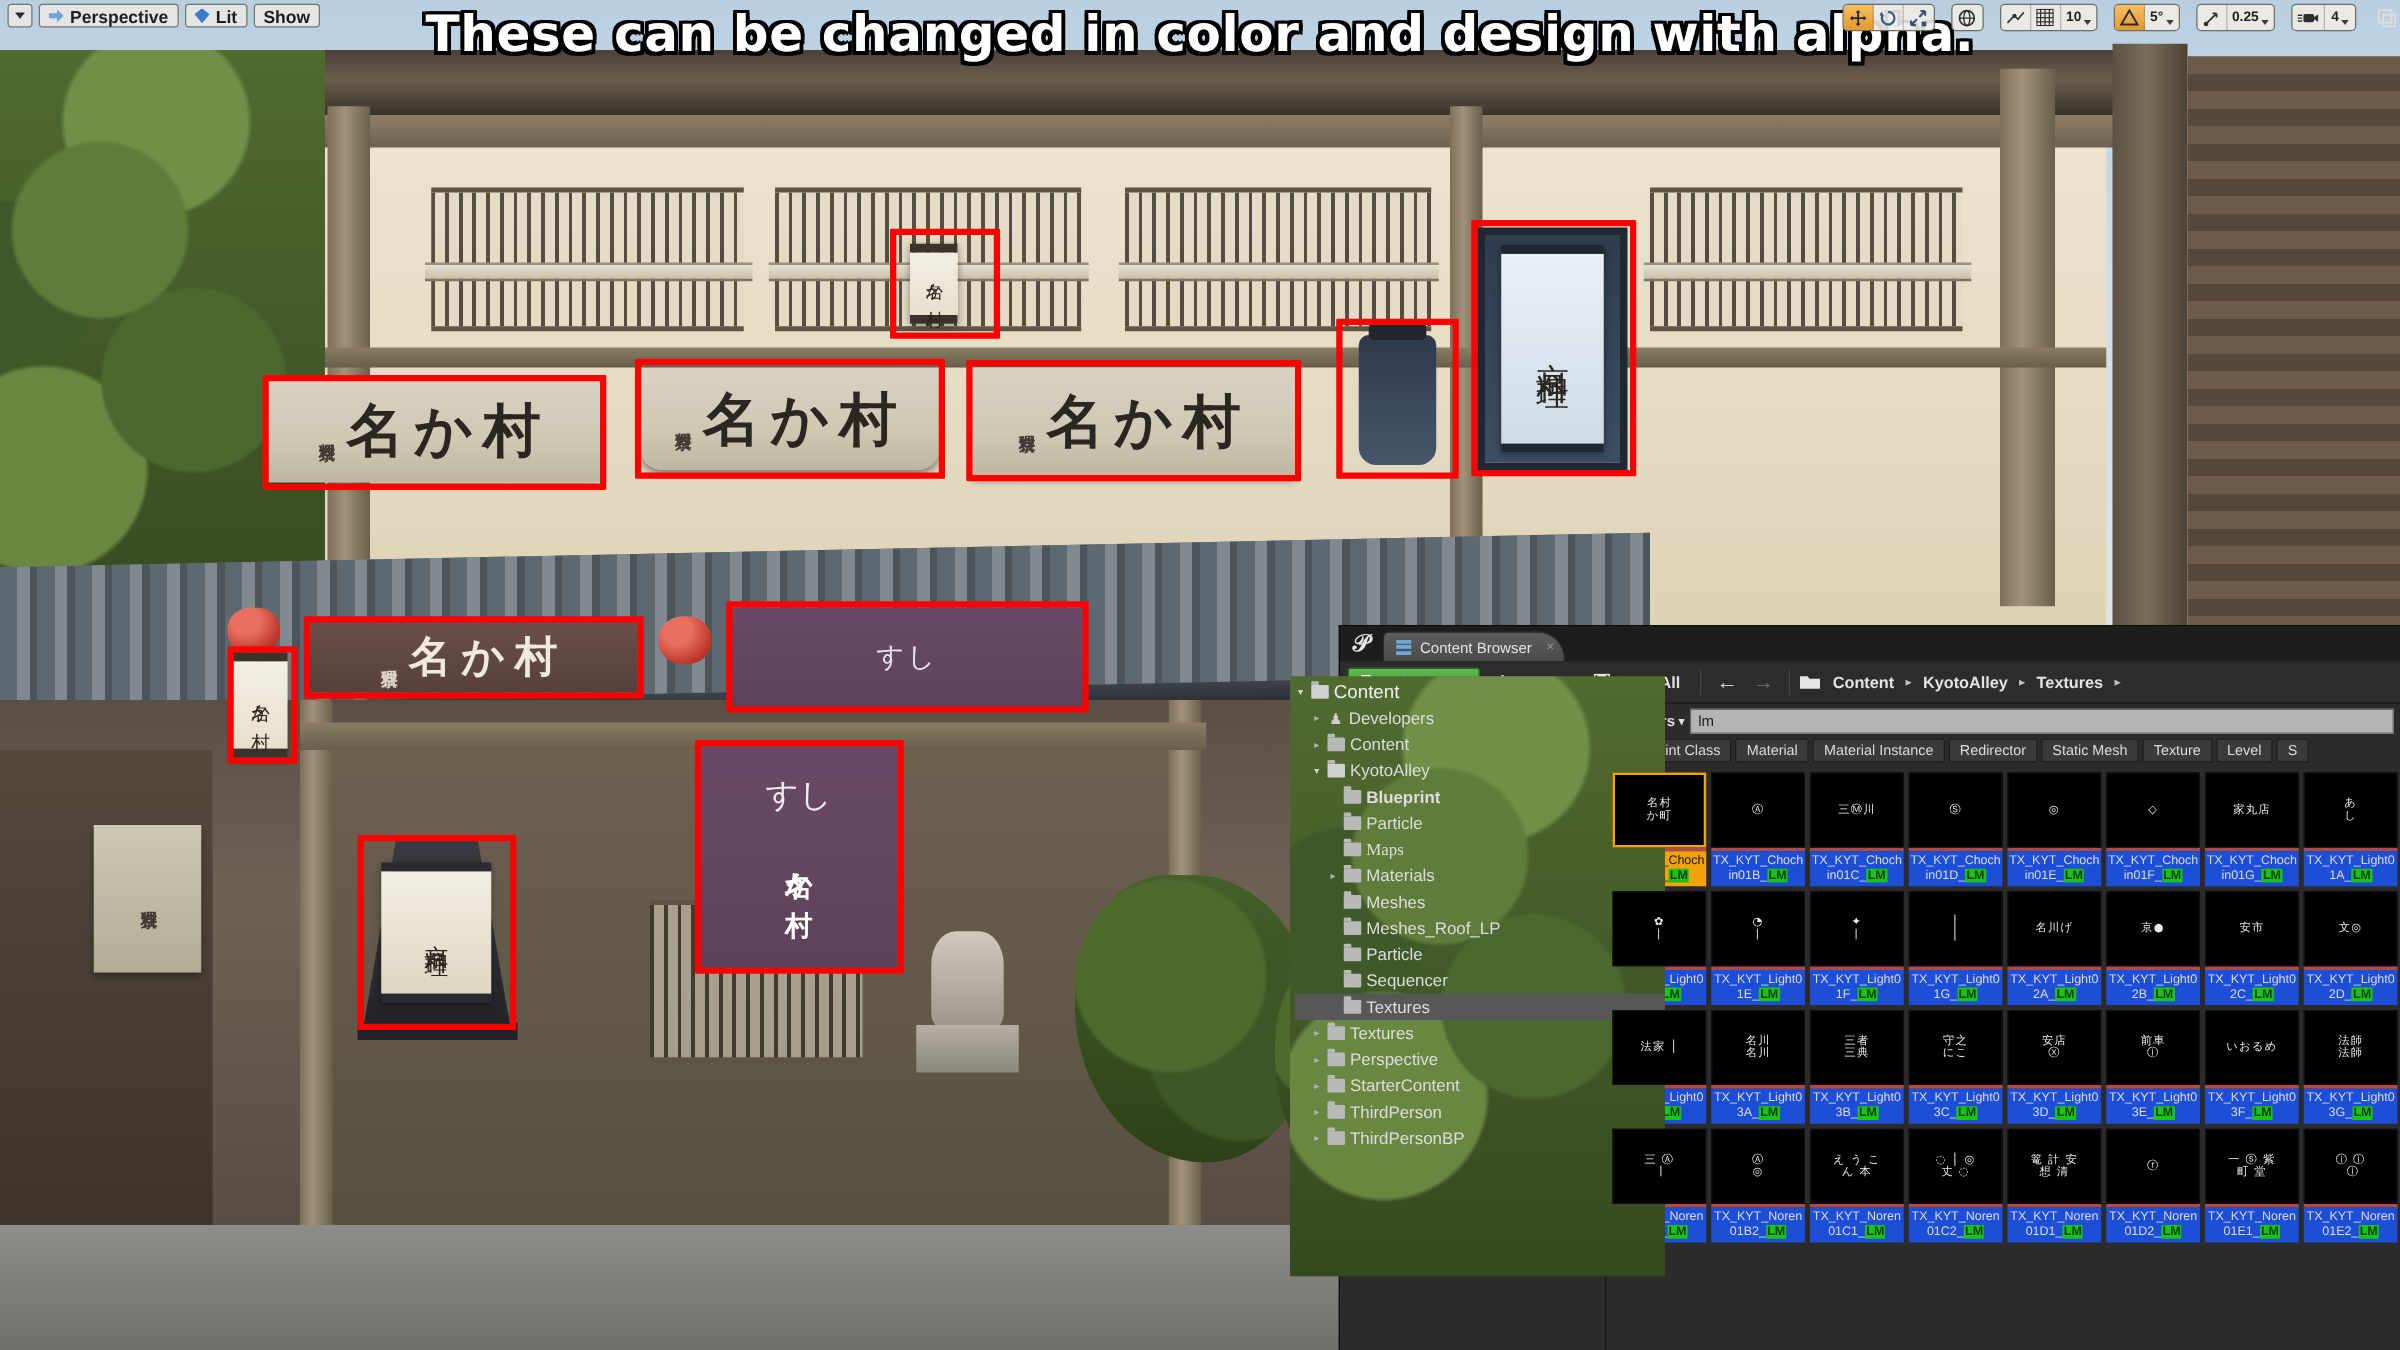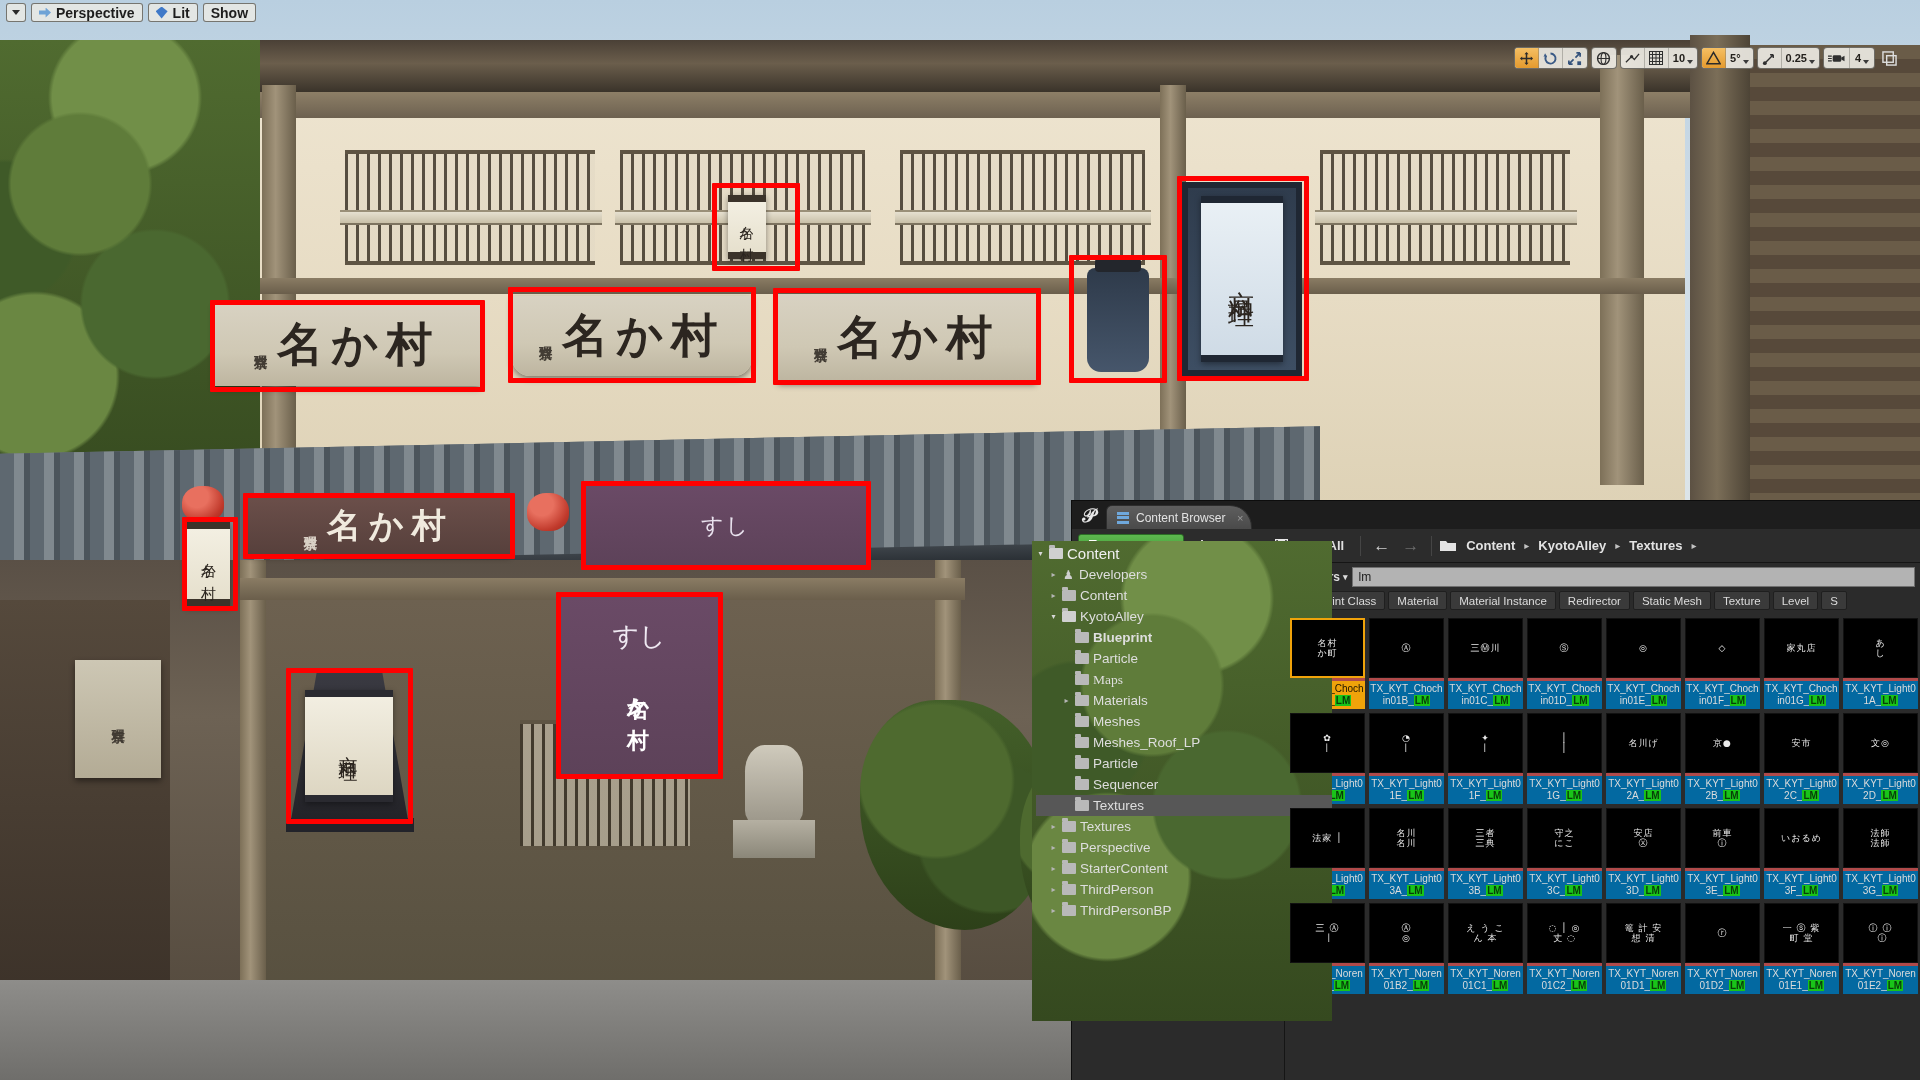--- a/index.html
+++ b/index.html
@@ -169,21 +169,21 @@
   .vp-btn.icononly { padding:0 5px; }
   .tri-down {
     width:0;height:0;border-left:4px solid transparent;border-right:4px solid transparent;
     border-top:5px solid #2a2a2a;
   }
   .ico-cam { width:12px;height:10px;background:#6fa3d6;clip-path:polygon(0 30%,55% 30%,55% 0,100% 50%,55% 100%,55% 70%,0 70%); }
   .ico-bulb { width:12px;height:12px;background:#3f79c8;clip-path:polygon(50% 0,100% 40%,50% 100%,0 40%); }
 
   
   .vp-tb-right {
-    position:absolute; right:20px; top:3px; display:flex; align-items:center; gap:3px;margin-top:44px;
+    position:absolute; right:0; top:3px; display:flex; align-items:center; gap:13px;
   }
   .tb-group {
     display:flex; align-items:center;
     background: rgba(238,236,230,.9);
     border:1px solid rgba(90,88,82,.85);
     border-radius:4px; overflow:hidden; height:22px;
   }
   .tb-item {
     display:flex; align-items:center; justify-content:center; gap:2px;
     min-width:24px; height:20px; padding:0 4px;
@@ -315,21 +315,21 @@
     position:relative; overflow:hidden;
     display:flex; align-items:center; justify-content:center;
   }
   .tile-thumb .glyphs {
     color:#fff; font-family:"DejaVu Serif", serif; font-size:9px;
     line-height:1.15; text-align:center; opacity:.92;
     letter-spacing:1px; white-space:pre-wrap; padding:2px;
   }
   .tile-bar { height:3px; background:#b04a4a; }
   .tile-label {
-    background:#0369a1; padding:2px 1px 3px 1px;
+    background:#1d4ed8; padding:2px 1px 3px 1px;
     font-size:10px; line-height:1.15; color:#dcdcdc; text-align:center;
     word-break:break-all;
   }
   .tile-label .lm { background:#19c419; color:#083d08; font-weight:700; padding:0 1px; }
   .tile.sel .tile-thumb { border:2px solid #f0a30a; }
   .tile.sel .tile-label { background:#f0a30a; color:#1d1400; }
   .tile.sel .tile-label .lm { background:#19c419; color:#083d08; }
 </style>
 </head>
 <body>
@@ -441,20 +441,21 @@
     <div class="annot" style="left:508px;top:287px;width:248px;height:96px;"></div>
     <div class="annot" style="left:773px;top:288px;width:268px;height:97px;"></div>
     <div class="annot" style="left:1069px;top:255px;width:98px;height:128px;"></div>
     <div class="annot" style="left:1177px;top:176px;width:132px;height:205px;"></div>
     <div class="annot" style="left:243px;top:493px;width:272px;height:66px;"></div>
     <div class="annot" style="left:581px;top:481px;width:290px;height:89px;"></div>
     <div class="annot" style="left:182px;top:517px;width:56px;height:94px;"></div>
     <div class="annot" style="left:556px;top:592px;width:167px;height:187px;"></div>
     <div class="annot" style="left:286px;top:668px;width:127px;height:156px;"></div>
 
+    <div class="vp-title">These can be changed in color and design with alpha.</div>
 
     <div class="vp-tb-left">
       <div class="vp-btn icononly">
         <span class="tri-down"></span>
       </div>
       <div class="vp-btn">
         <span class="ico-cam"></span>
         <span>Perspective</span>
       </div>
       <div class="vp-btn">

